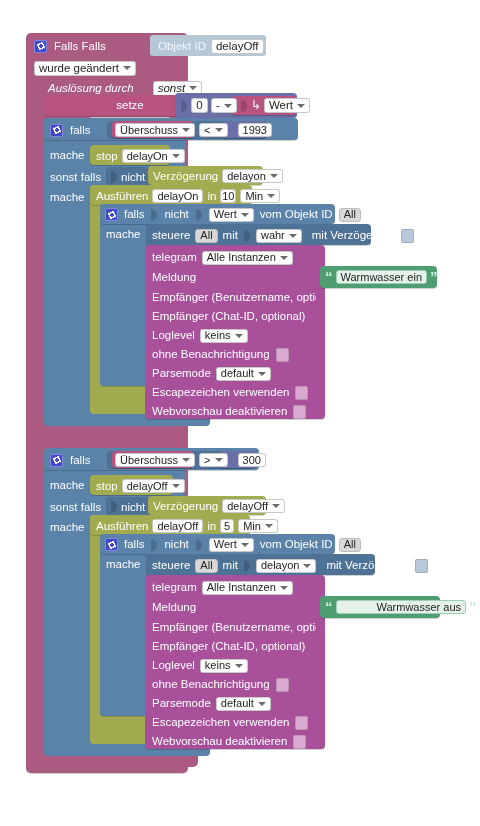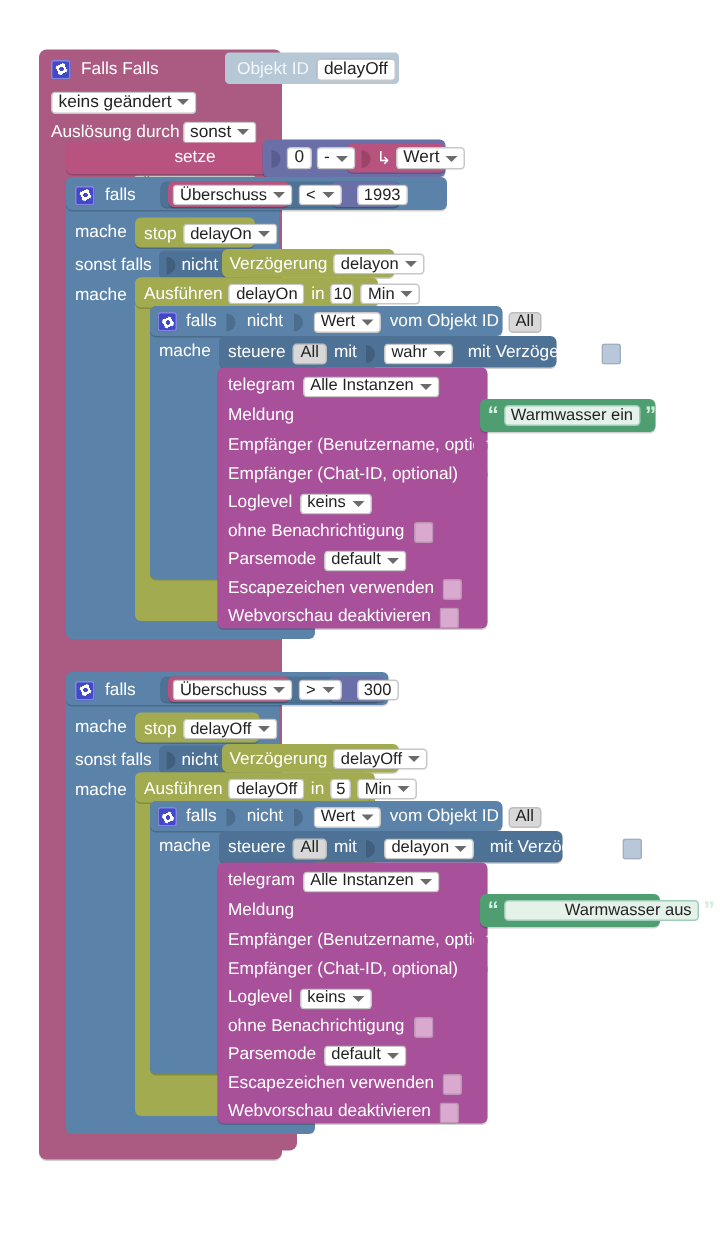--- a/index.html
+++ b/index.html
@@ -117,26 +117,26 @@
     <span class="gear"></span>
     <span class="lbl">Falls Falls</span>
   </div>
   <div class="blk row" style="left:158px;top:38px;width:200px;height:16px;gap:5px;">
     <span class="lbl" style="color:#f2f6f9;">Objekt ID</span>
     <span class="fld">delayOff</span>
   </div>
 
   <div class="blk row" style="left:34px;top:60px;width:200px;height:16px;">
     <span class="fld">
-      <span>keins geändert</span>
-      <span class="caret"></span>
-    </span>
-  </div>
-
-  <div class="blk row" style="left:34px;top:80px;width:220px;height:16px;gap:2px;">
+      <span>wurde geändert</span>
+      <span class="caret"></span>
+    </span>
+  </div>
+
+  <div class="blk row" style="left:48px;top:80px;width:220px;height:16px;gap:19px;font-style:italic;">
     <span class="lbl">Auslösung durch</span>
     <span class="fld">
       <span>sonst</span>
       <span class="caret"></span>
     </span>
   </div>
 
   <div class="blk c-rose shadow" style="left:44px;top:95px;width:172px;height:21px;border-radius:4px;"></div>
   <div class="blk c-purple shadow" style="left:175px;top:93px;width:122px;height:25px;border-radius:4px;"></div>
   <div class="blk c-rose shadow" style="left:231px;top:96px;width:66px;height:19px;border-radius:4px;"></div>

